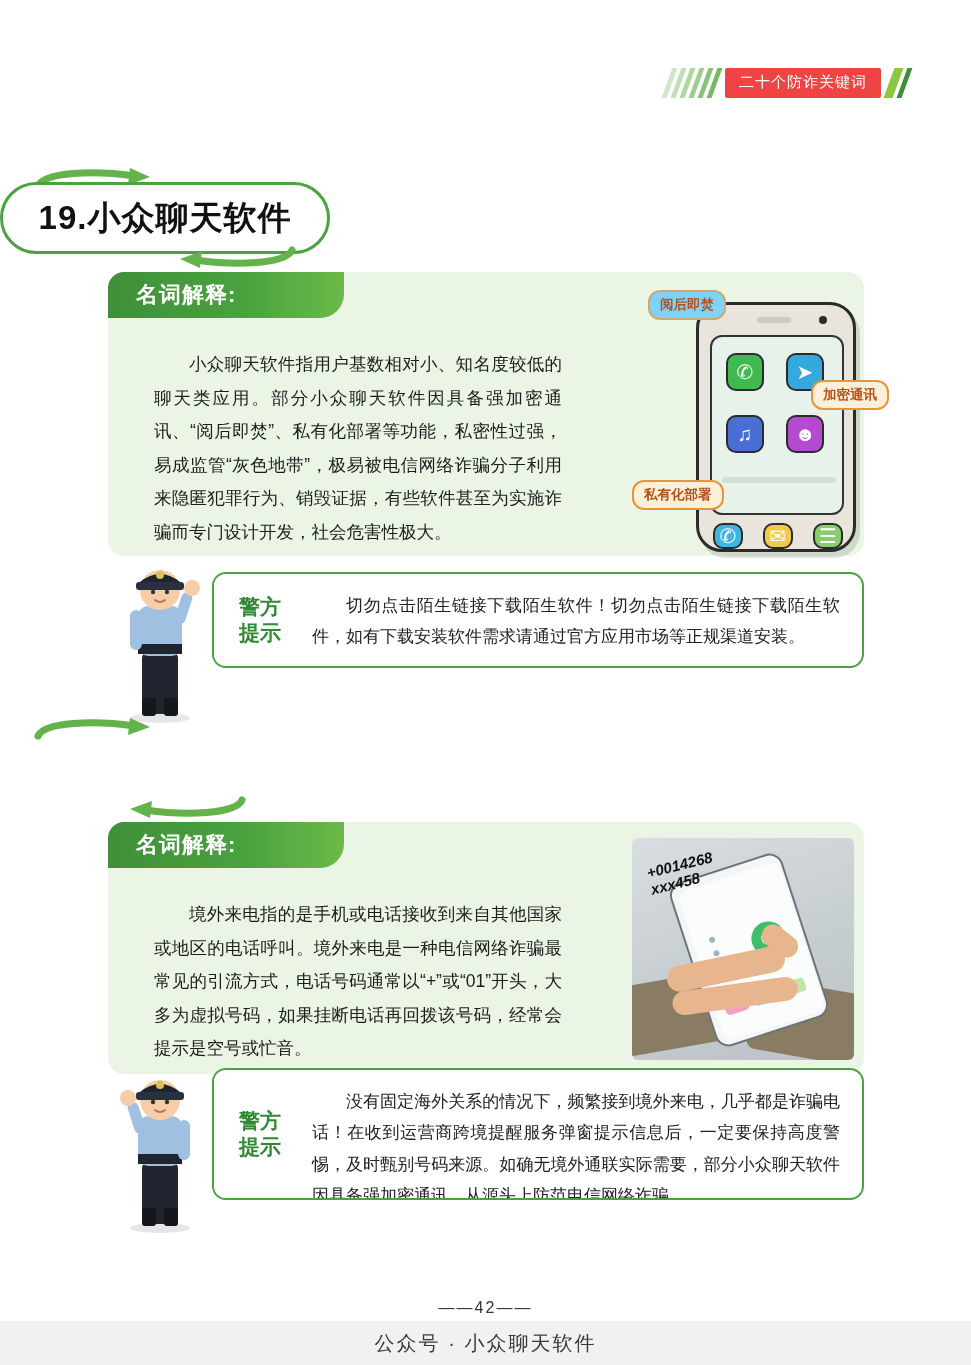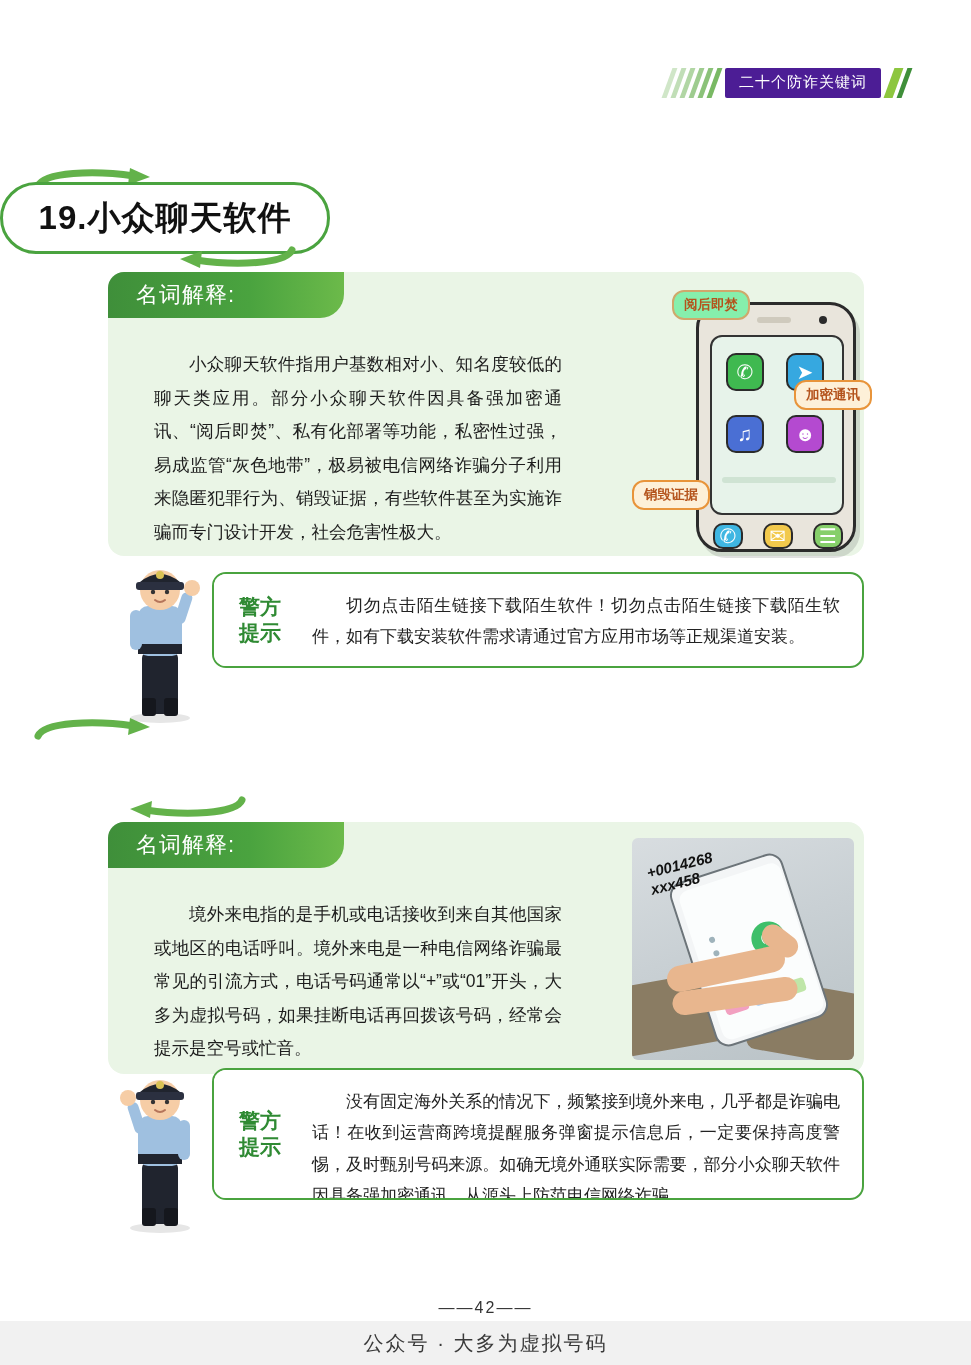--- a/index.html
+++ b/index.html
@@ -45,21 +45,21 @@
     transform: skewX(-20deg);
     opacity: .85;
   }
   .header-stripes i:nth-child(1){ opacity:.30; }
   .header-stripes i:nth-child(2){ opacity:.40; }
   .header-stripes i:nth-child(3){ opacity:.50; }
   .header-stripes i:nth-child(4){ opacity:.62; }
   .header-stripes i:nth-child(5){ opacity:.74; }
   .header-stripes i:nth-child(6){ opacity:.86; }
   .header-title {
-    background: #4c1d95;
+    background: #ef4444;
     color: #fff;
     font-size: 15px;
     letter-spacing: 1px;
     padding: 5px 14px 6px;
     border-radius: 2px;
     white-space: nowrap;
     text-align: right;
   }
   .header-tail {
     display: flex;
@@ -119,21 +119,21 @@
   .card-tab {
     position: absolute;
     top: 0; left: 0;
     height: 46px;
     min-width: 236px;
     background: linear-gradient(90deg,#3f8f3a 0%, #4aa33f 60%, #6cba4a 100%);
     border-top-left-radius: 16px;
     border-bottom-right-radius: 24px;
     color: #fff;
     font-size: 22px;
-    font-weight: normal;
+    font-weight: bold;
     display: flex;
     align-items: center;
     padding: 0 42px 0 28px;
     letter-spacing: 1px;
     text-align: center;
   }
   .card-body {
     padding: 64px 34px 26px 34px;
     font-size: 17.5px;
     line-height: 1.92;
@@ -186,21 +186,21 @@
     position: absolute;
     background: #fdf0d8;
     border: 2px solid #e8943a;
     border-radius: 12px;
     color: #b4531c;
     font-size: 13.5px;
     padding: 4px 10px;
     white-space: nowrap;
     font-weight: bold;
   }
-  .bubble.gray { background:#86efac; border-color:#cfa86b;margin-left:24px; }
+  .bubble.gray { background:#7dd3fc; border-color:#cfa86b; }
 
   .phone1 {
     position: absolute;
     width: 160px; height: 250px;
     border-radius: 26px;
     background: #e9e5dc;
     border: 3px solid #2b2b2b;
     box-shadow: 4px 6px 0 rgba(0,0,0,.12);
   }
   .phone1 .screen {
@@ -329,22 +329,22 @@
           <div class="appicon" style="left:74px; top:78px; background:#b44ad0;">☻</div>
           <div style="position:absolute;left:10px;top:140px;width:114px;height:6px;border-radius:3px;background:#cfe3d3;"></div>
         </div>
 
         <div class="appicon" style="left:14px; top:218px; background:#3fb6e2; width:30px; height:26px;">✆</div>
         <div class="appicon" style="left:64px; top:218px; background:#f2c94c; width:30px; height:26px;">✉</div>
         <div class="appicon" style="left:114px; top:218px; background:#86cf6a; width:30px; height:26px;">☰</div>
       </div>
 
       <div class="bubble gray" style="left:0px; top:2px;">阅后即焚</div>
-      <div class="bubble" style="left:146px; top:92px;">加密通讯</div>
-      <div class="bubble" style="left:-16px; top:192px;">销毁证据</div>
+      <div class="bubble" style="left:163px; top:92px;">加密通讯</div>
+      <div class="bubble" style="left:-16px; top:192px;">私有化部署</div>
     </div>
   </div>
 
   <svg class="officer" style="left:100px; top:548px;" viewBox="0 0 120 175">
     <ellipse cx="60" cy="170" rx="30" ry="5" fill="#e6e6e6"></ellipse>
     <rect x="42" y="104" width="36" height="62" rx="6" fill="#20242e"></rect>
     <rect x="42" y="150" width="14" height="18" rx="3" fill="#15171d"></rect>
     <rect x="64" y="150" width="14" height="18" rx="3" fill="#15171d"></rect>
     <rect x="38" y="58" width="44" height="50" rx="10" fill="#9fc0e0"></rect>
     <rect x="38" y="96" width="44" height="10" fill="#20242e"></rect>
@@ -440,16 +440,16 @@
       <span>警方</span>
       <span>提示</span>
     </div>
     <div class="tip-text">
       <p>没有固定海外关系的情况下，频繁接到境外来电，几乎都是诈骗电话！在收到运营商跨境提醒服务弹窗提示信息后，一定要保持高度警惕，及时甄别号码来源。如确无境外通联实际需要，部分小众聊天软件因具备强加密通讯，从源头上防范电信网络诈骗。</p>
     </div>
   </div>
 
   <div class="page-number">——42——</div>
   <div class="footer-band">
-    <div class="footer-text">公众号 · 大多为虚拟号码</div>
+    <div class="footer-text">公众号 · 小众聊天软件</div>
   </div>
 
 </div>
 
 </body></html>

